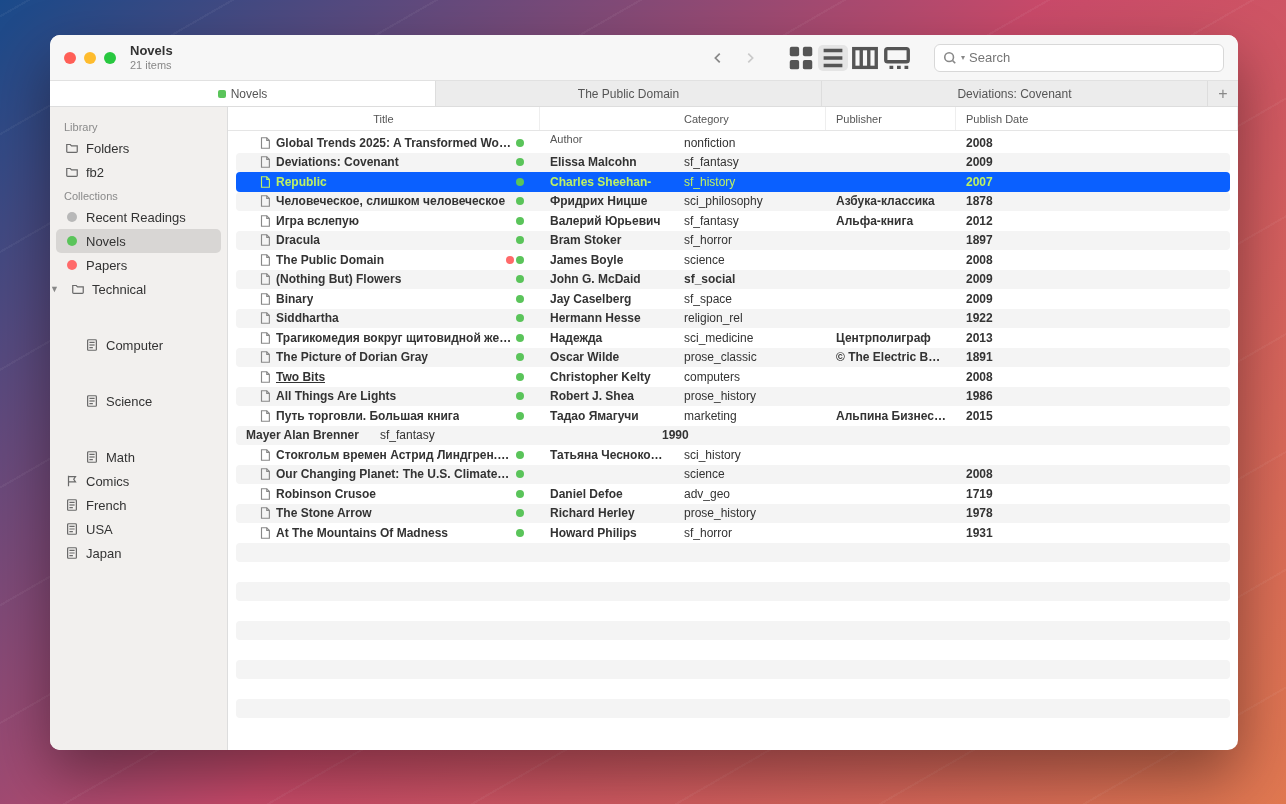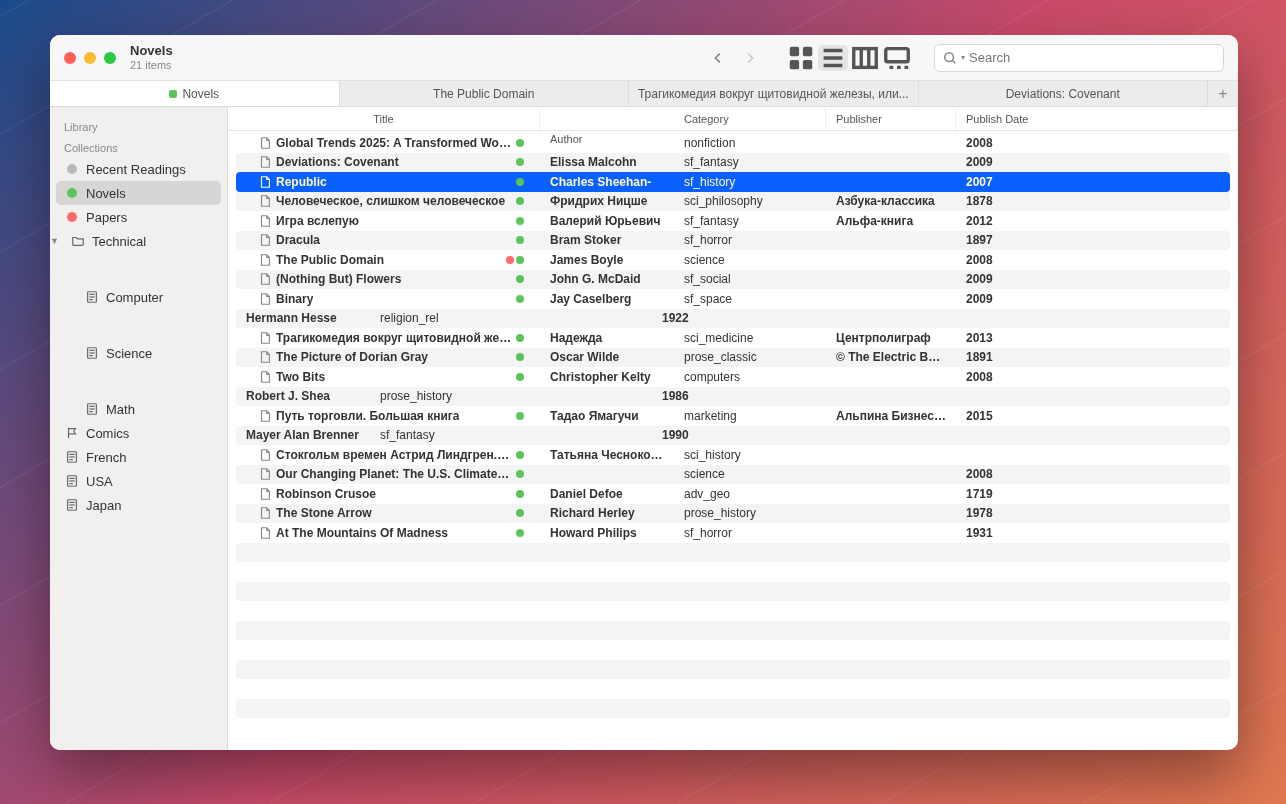--- a/index.html
+++ b/index.html
@@ -54,21 +54,21 @@
 .c-title { flex: 0 0 312px; justify-content: center; }
 .c-author { flex: 0 0 134px; margin-top: 32px; }
 .c-cat { flex: 0 0 152px; }
 .c-pub { flex: 0 0 130px; }
 .c-date { flex: 1; }
 
 .rows { flex: 1; overflow-y: auto; padding: 2px 8px 8px; }
 .row { height: 19.5px; display: flex; align-items: center; font-size: 12px; border-radius: 4px; }
 .row:nth-child(even):not(.sel) { background: #f4f4f4; }
 .row.sel { background: #0a60ff; color: #fff; }
-.row.sel .cell, .row.sel .doc-ico { color: #fef9c3; }
+.row.sel .cell, .row.sel .doc-ico { color: #bef264; }
 .cell { padding: 0 10px; white-space: nowrap; overflow: hidden; text-overflow: ellipsis; color: #333; }
 .ct-title { flex: 0 0 304px; display: flex; align-items: center; gap: 4px; font-weight: 600; }
 .ct-author { flex: 0 0 134px; font-weight: 600; }
 .ct-cat { flex: 0 0 152px; font-weight: 400; }
 .ct-pub { flex: 0 0 130px; font-weight: 600; }
 .ct-date { flex: 0 0 70px; font-weight: 600; }
 .doc-ico { width: 14px; height: 14px; color: #888; flex-shrink: 0; margin-left: 12px; }
 .tag-dots { display: flex; gap: 2px; margin-left: auto; margin-right: 6px; flex-shrink: 0; }
 .td { width: 8px; height: 8px; border-radius: 50%; }
 .blank-row { height: 19.5px; border-radius: 4px; }
@@ -147,32 +147,47 @@
   <div class="tabbar">
     <div id="tabs-host" style="display:flex;flex:1">
         <div class="tab active">
           <span class="tab-ico" style="background: rgb(90, 196, 90);"></span>
           <span>Novels</span>
         </div>
         <div class="tab">
           <span>The Public Domain</span>
         </div>
         <div class="tab">
-          <span>Трагикомедия вокруг щитовидной железы, или...</span>
-        </div>
-        <div class="tab">
           <span>Deviations: Covenant</span>
         </div>
       </div>
     <div class="tab-add">+</div>
   </div>
 
   <div class="body">
     <div class="sidebar">
       <div class="sb-head">Library</div>
+      <div id="sb-lib">
+          <div class="sb-item">
+            <span class="sb-ico">
+              <svg viewBox="0 0 16 16" fill="none" stroke="currentColor" stroke-width="1.4">
+                <path d="M2 4 h4 l1.5 1.5 H14 V12 a1 1 0 0 1 -1 1 H3 a1 1 0 0 1 -1 -1 Z"></path>
+              </svg>
+            </span>
+            <span>Folders</span>
+          </div>
+          <div class="sb-item">
+            <span class="sb-ico">
+              <svg viewBox="0 0 16 16" fill="none" stroke="currentColor" stroke-width="1.4">
+                <path d="M2 4 h4 l1.5 1.5 H14 V12 a1 1 0 0 1 -1 1 H3 a1 1 0 0 1 -1 -1 Z"></path>
+              </svg>
+            </span>
+            <span>fb2</span>
+          </div>
+        </div>
       <div class="sb-head">Collections</div>
       <div id="sb-col">
           <div class="sb-item">
             <span class="sb-dot" style="background: rgb(184, 184, 184);"></span>
             <span>Recent Readings</span>
           </div>
           <div class="sb-item sel">
             <span class="sb-dot" style="background: rgb(90, 196, 90);"></span>
             <span>Novels</span>
           </div>
@@ -393,41 +408,51 @@
               <span class="doc-ico"><svg viewBox="0 0 16 16" fill="none" stroke="currentColor" stroke-width="1.3">
                   <path d="M4 2 h6 l3 3 v9 a0 0 0 0 1 0 0 H4 Z"></path>
                   <path d="M10 2 v3 h3"></path>
                 </svg></span>
               <span style="overflow: hidden; text-overflow: ellipsis;">(Nothing But) Flowers</span>
               <span class="tag-dots">
                 <span class="td" style="background: rgb(90, 196, 90);"></span>
               </span>
             </div>
             <div class="cell ct-author">John G. McDaid</div>
-            <div class="cell ct-cat" style="font-weight: 400;">sf_social</div>
+            <div class="cell ct-cat" style="font-weight: 700;">sf_social</div>
             <div class="cell ct-pub"></div>
             <div class="cell ct-date">2009</div>
           </div>
           <div class="row">
             <div class="cell ct-title">
               <span class="doc-ico"><svg viewBox="0 0 16 16" fill="none" stroke="currentColor" stroke-width="1.3">
                   <path d="M4 2 h6 l3 3 v9 a0 0 0 0 1 0 0 H4 Z"></path>
                   <path d="M10 2 v3 h3"></path>
                 </svg></span>
               <span style="overflow: hidden; text-overflow: ellipsis;">Binary</span>
               <span class="tag-dots">
                 <span class="td" style="background: rgb(90, 196, 90);"></span>
               </span>
             </div>
             <div class="cell ct-author">Jay Caselberg</div>
             <div class="cell ct-cat" style="font-weight: 400;">sf_space</div>
             <div class="cell ct-pub"></div>
             <div class="cell ct-date">2009</div>
           </div>
           <div class="row">
+            <div class="cell ct-title">
+              <span class="doc-ico"><svg viewBox="0 0 16 16" fill="none" stroke="currentColor" stroke-width="1.3">
+                  <path d="M4 2 h6 l3 3 v9 a0 0 0 0 1 0 0 H4 Z"></path>
+                  <path d="M10 2 v3 h3"></path>
+                </svg></span>
+              <span style="overflow: hidden; text-overflow: ellipsis;">Siddhartha</span>
+              <span class="tag-dots">
+                <span class="td" style="background: rgb(90, 196, 90);"></span>
+              </span>
+            </div>
             <div class="cell ct-author">Hermann Hesse</div>
             <div class="cell ct-cat" style="font-weight: 400;">religion_rel</div>
             <div class="cell ct-pub"></div>
             <div class="cell ct-date">1922</div>
           </div>
           <div class="row">
             <div class="cell ct-title">
               <span class="doc-ico"><svg viewBox="0 0 16 16" fill="none" stroke="currentColor" stroke-width="1.3">
                   <path d="M4 2 h6 l3 3 v9 a0 0 0 0 1 0 0 H4 Z"></path>
                   <path d="M10 2 v3 h3"></path>
@@ -457,31 +482,41 @@
             <div class="cell ct-cat" style="font-weight: 400;">prose_classic</div>
             <div class="cell ct-pub">© The Electric Book...</div>
             <div class="cell ct-date">1891</div>
           </div>
           <div class="row">
             <div class="cell ct-title">
               <span class="doc-ico"><svg viewBox="0 0 16 16" fill="none" stroke="currentColor" stroke-width="1.3">
                   <path d="M4 2 h6 l3 3 v9 a0 0 0 0 1 0 0 H4 Z"></path>
                   <path d="M10 2 v3 h3"></path>
                 </svg></span>
-              <span style="overflow: hidden; text-overflow: ellipsis;">Two Bits</span>
+              <span style="overflow: hidden; text-overflow: ellipsis; text-decoration: underline;">Two Bits</span>
               <span class="tag-dots">
                 <span class="td" style="background: rgb(90, 196, 90);"></span>
               </span>
             </div>
             <div class="cell ct-author">Christopher Kelty</div>
             <div class="cell ct-cat" style="font-weight: 400;">computers</div>
             <div class="cell ct-pub"></div>
             <div class="cell ct-date">2008</div>
           </div>
           <div class="row">
+            <div class="cell ct-title">
+              <span class="doc-ico"><svg viewBox="0 0 16 16" fill="none" stroke="currentColor" stroke-width="1.3">
+                  <path d="M4 2 h6 l3 3 v9 a0 0 0 0 1 0 0 H4 Z"></path>
+                  <path d="M10 2 v3 h3"></path>
+                </svg></span>
+              <span style="overflow: hidden; text-overflow: ellipsis;">All Things Are Lights</span>
+              <span class="tag-dots">
+                <span class="td" style="background: rgb(90, 196, 90);"></span>
+              </span>
+            </div>
             <div class="cell ct-author">Robert J. Shea</div>
             <div class="cell ct-cat" style="font-weight: 400;">prose_history</div>
             <div class="cell ct-pub"></div>
             <div class="cell ct-date">1986</div>
           </div>
           <div class="row">
             <div class="cell ct-title">
               <span class="doc-ico"><svg viewBox="0 0 16 16" fill="none" stroke="currentColor" stroke-width="1.3">
                   <path d="M4 2 h6 l3 3 v9 a0 0 0 0 1 0 0 H4 Z"></path>
                   <path d="M10 2 v3 h3"></path>

